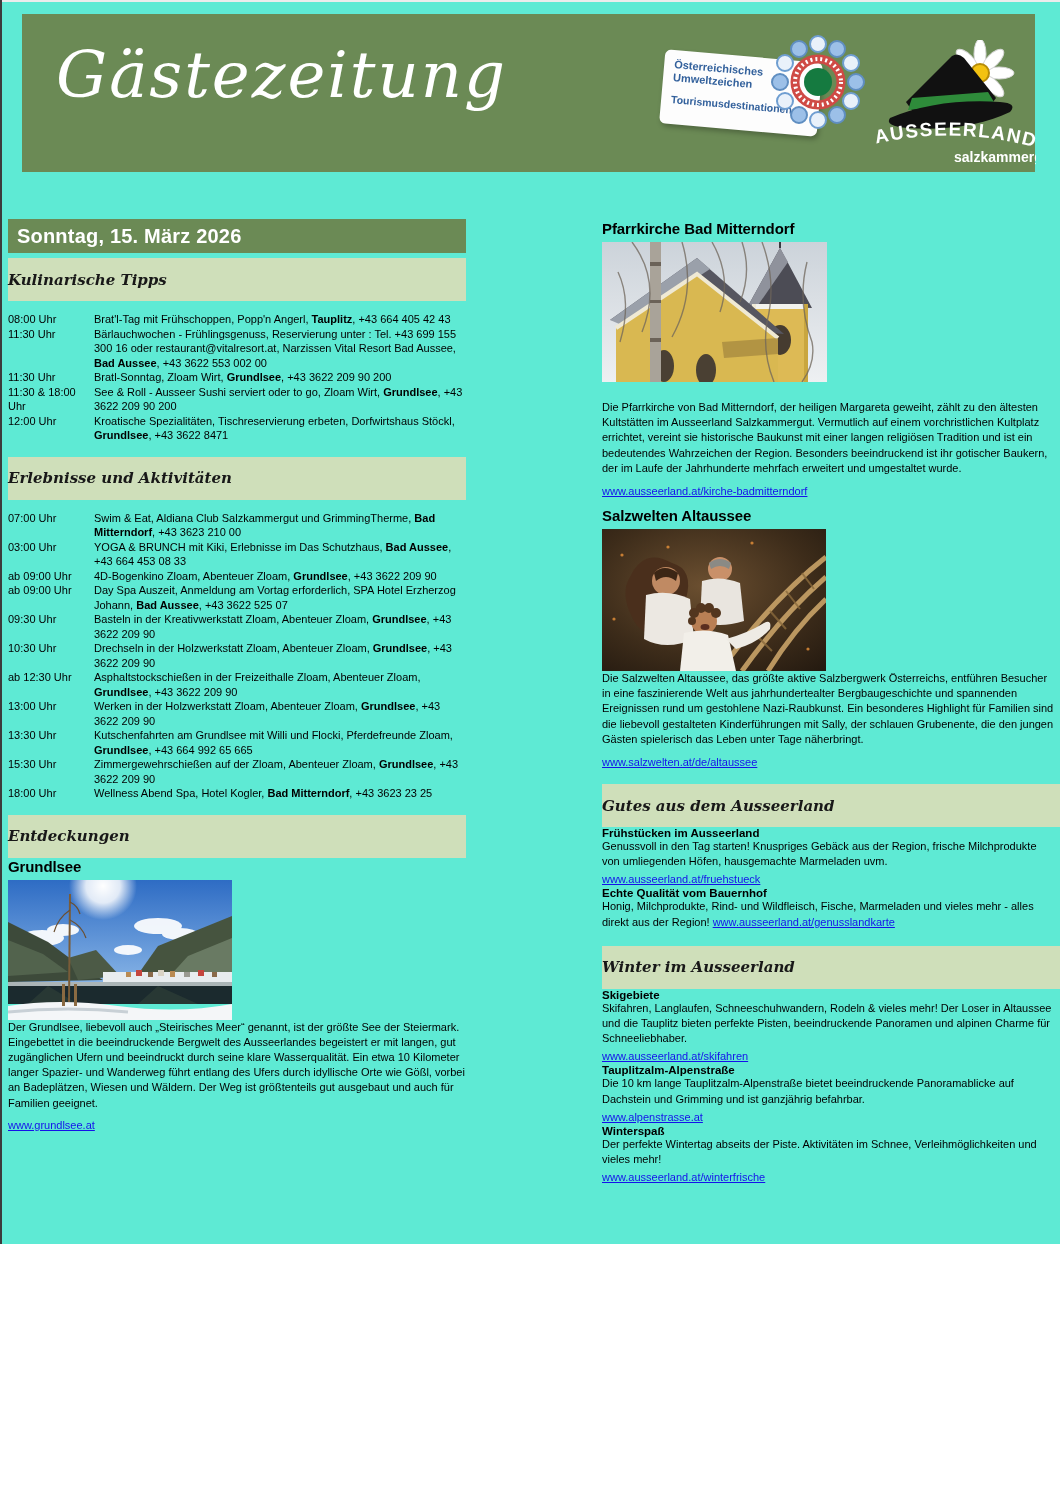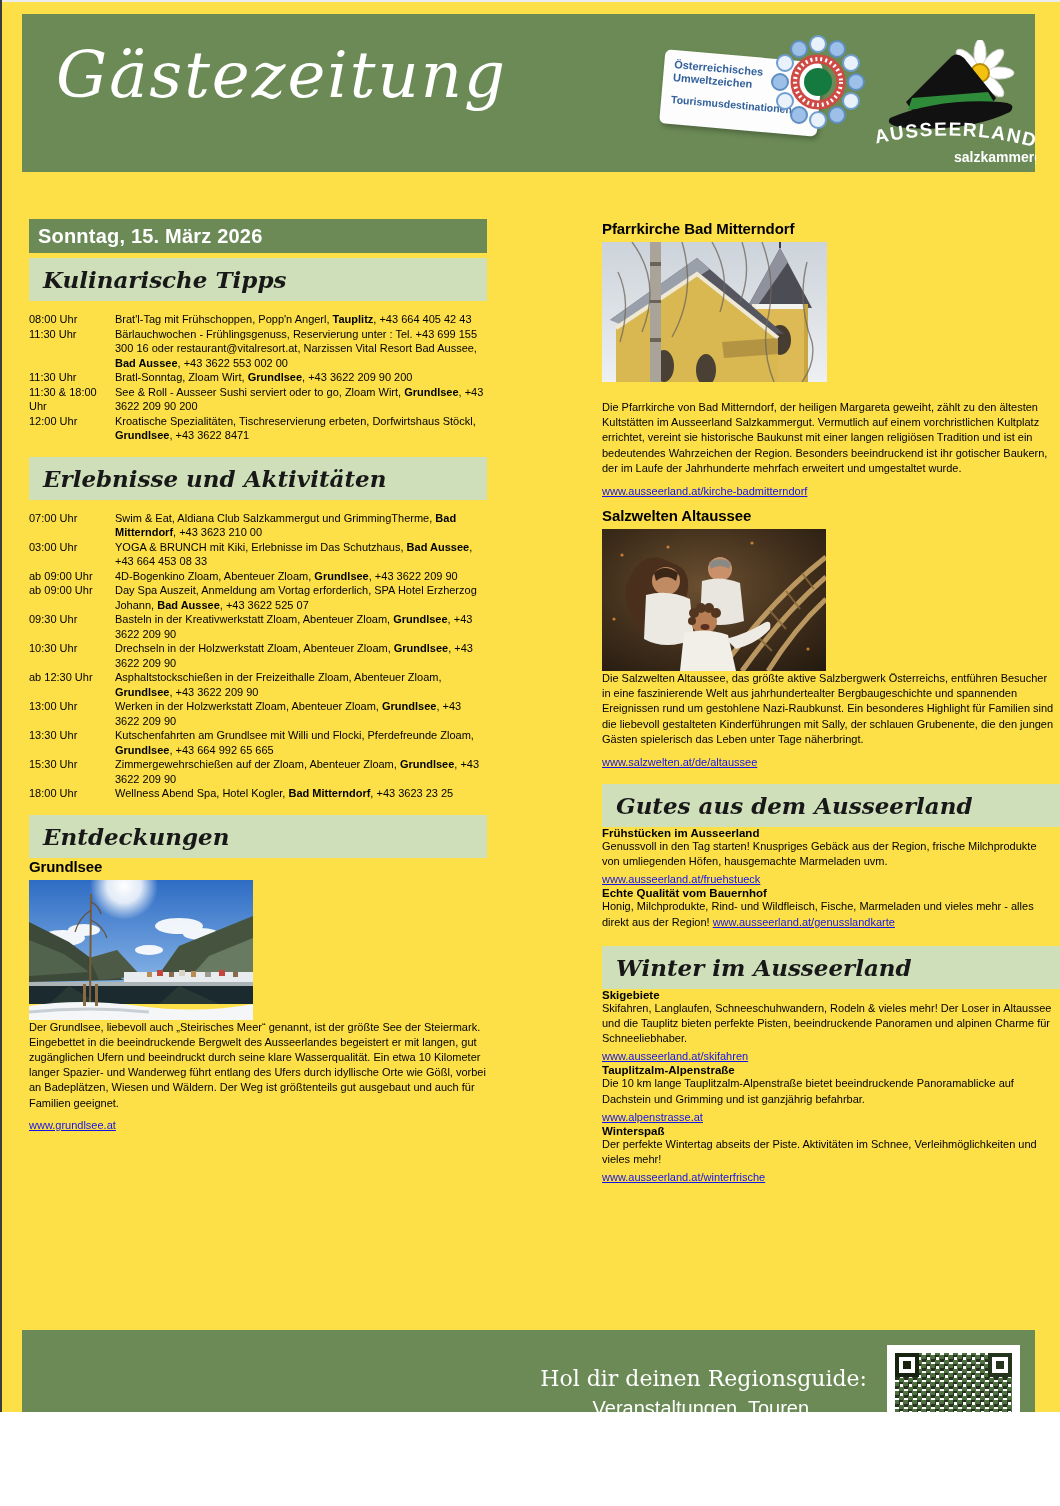--- a/index.html
+++ b/index.html
@@ -1,42 +1,42 @@
 <!DOCTYPE html>
 <html lang="de"><head>
 <meta charset="utf-8">
 <style>
   html,body{margin:0;padding:0;background:#ffffff;}
-  .page{position:relative;width:1060px;height:1412px;background:#fde047;overflow:hidden;
+  .page{position:relative;width:1060px;height:1244px;background:#5eead4;overflow:hidden;
         font-family:"Liberation Sans",sans-serif;color:#000;}
   
   .chrome-left{position:absolute;left:0;top:0;width:2px;height:1506px;background:#3c3c3c;}
   .chrome-top{position:absolute;left:0;top:0;width:1060px;height:2px;background:#ececec;}
   .chrome-bottom{position:absolute;left:0;top:1489px;width:1060px;height:17px;background:#f0f0f2;}
   .chrome-bottom-line{position:absolute;left:0;top:1499px;width:1060px;height:3px;background:#94949a;}
 
   
   .banner{position:absolute;left:22px;top:14px;width:1013px;height:158px;background:#6b8a55;}
   .masthead{position:absolute;left:34px;top:24px;font-family:"DejaVu Serif",serif;font-style:italic;
             font-size:64px;color:#fff;letter-spacing:2px;}
   .eco-card{position:absolute;left:640px;top:42px;width:158px;height:74px;background:#fdfdfd;
             border-radius:6px;transform:rotate(5deg);box-shadow:2px 3px 5px rgba(0,0,0,.25);
             padding:8px 10px;box-sizing:border-box;color:#33619c;font-weight:bold;font-size:11px;line-height:13px;}
   .eco-card .l3{margin-top:9px;font-size:10.5px;}
   .eco-flower{position:absolute;left:748px;top:20px;}
   .hat-logo{position:absolute;left:846px;top:26px;}
 
   
-  .left-col{position:absolute;left:29px;top:219px;width:458px;}
+  .left-col{position:absolute;left:8px;top:219px;width:458px;}
   .right-col{position:absolute;left:573px;top:220px;width:462px;margin-left:29px;}
 
   .date-bar{height:34px;background:#6b8a55;color:#fff;font-weight:bold;font-size:20px;
             line-height:34px;padding-left:9px;letter-spacing:.2px;}
-  .sec-header{height:43px;background:#cfdfba;display:flex;align-items:center;padding-left:14px;
-              font-family:"DejaVu Serif",serif;font-style:italic;font-weight:bold;font-size:23px;color:#181818;}
+  .sec-header{height:43px;background:#cfdfba;display:flex;align-items:center;
+              font-family:"DejaVu Serif",serif;font-style:italic;font-weight:bold;font-size:15px;color:#181818;}
   .mt5{margin-top:5px;}.mt12{margin-top:12px;}.mt14{margin-top:14px;}.mt16{margin-top:16px;}
 
   .events{margin-top:11px;display:flex;flex-direction:column;gap:0;}
   .event-row{display:flex;font-size:11px;line-height:14.5px;}
   .event-time{width:86px;flex-shrink:0;}
   .event-text{flex:1;}
 
   h3.art{margin:0;font-size:15px;font-weight:bold;letter-spacing:-.1px;}
   .photo{display:block;}
   p.body{margin:0;font-size:11px;line-height:15.2px;}

